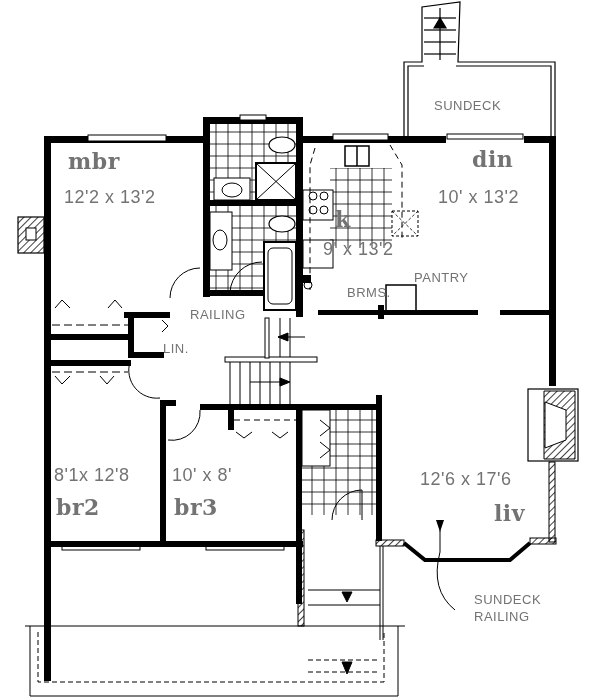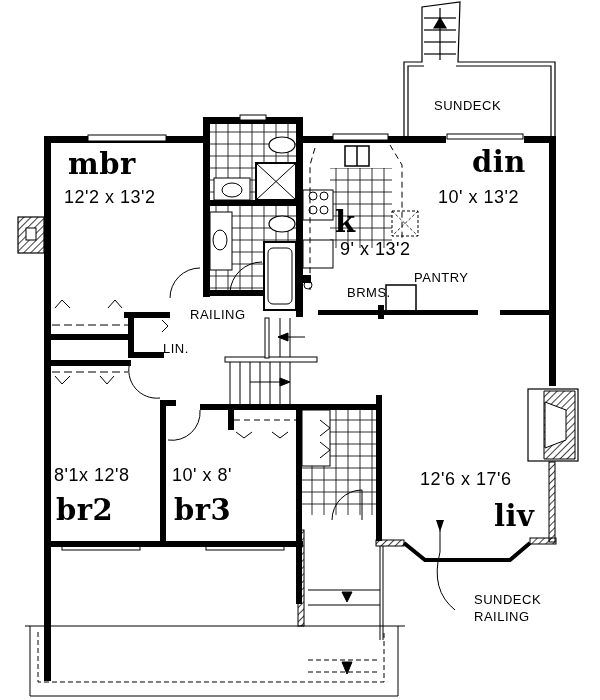--- a/index.html
+++ b/index.html
@@ -1,19 +1,19 @@
 <!DOCTYPE html>
 <html><head>
   <meta charset="utf-8">
   <style>
     html, body { margin: 0; padding: 0; background: #ffffff; }
     body { width: 600px; height: 700px; overflow: hidden; position: relative; }
     #plan { position: absolute; left: 0; top: 0; width: 600px; height: 700px; }
-    .lbl { position: absolute; color: #000000; white-space: nowrap; line-height: 1; }
-    .room-name { font-family: "DejaVu Serif", serif; font-weight: bold; font-size: 29px; letter-spacing: 0.5px; }
+    .lbl { position: absolute; color: #737373; white-space: nowrap; line-height: 1; }
+    .room-name { font-family: "DejaVu Serif", serif; font-weight: bold; font-size: 22px; letter-spacing: 0.5px; }
     .room-dim { font-family: Liberation Sans, sans-serif; font-size: 18px; letter-spacing: 0.5px; }
     .small { font-family: "Liberation Sans", sans-serif; font-size: 13px; letter-spacing: 0.5px; }
   </style>
 </head>
 <body>
 
 <svg id="plan" viewBox="0 0 600 700" xmlns="http://www.w3.org/2000/svg">
   <defs>
     <pattern id="hatch" width="5" height="5" patternUnits="userSpaceOnUse" patternTransform="rotate(45)">
       <line x1="0" y1="0" x2="0" y2="5" stroke="#000" stroke-width="1.5"></line>
@@ -197,21 +197,21 @@
   </g>
 </svg>
 
 <div class="lbl room-name" style="left:68px;top:150px;">mbr</div>
 <div class="lbl room-dim" style="left:64px;top:188px;">12'2 x 13'2</div>
 
 <div class="lbl room-name" style="left:472px;top:148px;">din</div>
 <div class="lbl room-dim" style="left:438px;top:188px;">10' x 13'2</div>
 
 <div class="lbl room-name" style="left:335px;top:208px;">k</div>
-<div class="lbl room-dim" style="left:340px;top:240px;">9' x 13'2</div>
+<div class="lbl room-dim" style="left:323px;top:240px;">9' x 13'2</div>
 
 <div class="lbl room-dim" style="left:54px;top:466px;">8'1x 12'8</div>
 <div class="lbl room-name" style="left:56px;top:496px;">br2</div>
 
 <div class="lbl room-dim" style="left:172px;top:466px;">10' x 8'</div>
 <div class="lbl room-name" style="left:174px;top:496px;">br3</div>
 
 <div class="lbl room-dim" style="left:420px;top:470px;">12'6 x 17'6</div>
 <div class="lbl room-name" style="left:494px;top:502px;">liv</div>
 

